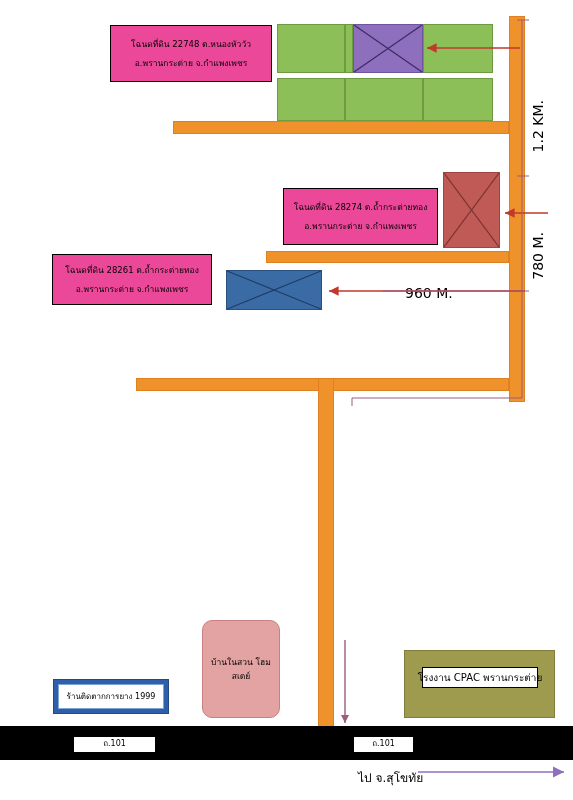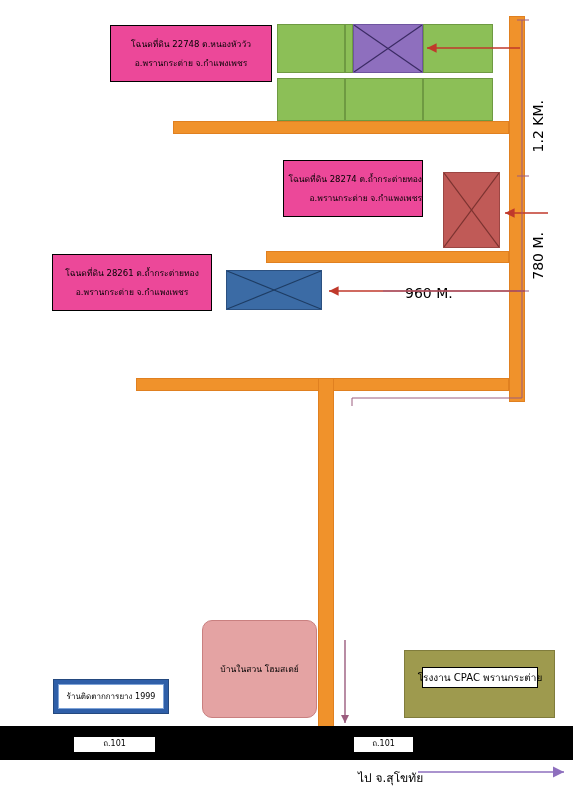--- a/index.html
+++ b/index.html
@@ -209,35 +209,35 @@
       <line x1="96" y1="0" x2="0" y2="40" stroke="#1E3C63" stroke-width="1.2"></line>
     </svg>
   </div>
 
 
   <div class="label-box" style="left:110px; top:25px; width:162px; height:57px;">
     <div>โฉนดที่ดิน 22748 ต.หนองหัววัว</div>
     <div>อ.พรานกระต่าย จ.กำแพงเพชร</div>
   </div>
 
-  <div class="label-box" style="left:283px; top:160px; width:140px; height:57px;align-items:flex-end;">
+  <div class="label-box" style="left:283px; top:188px; width:155px; height:57px;">
     <div>โฉนดที่ดิน 28274 ต.ถ้ำกระต่ายทอง</div>
     <div>อ.พรานกระต่าย จ.กำแพงเพชร</div>
   </div>
 
-  <div class="label-box" style="left:52px; top:254px; width:160px; height:57px;">
+  <div class="label-box" style="left:52px; top:254px; width:160px; height:51px;">
     <div>โฉนดที่ดิน 28261 ต.ถ้ำกระต่ายทอง</div>
     <div>อ.พรานกระต่าย จ.กำแพงเพชร</div>
   </div>
 
   <div class="dim-text vertical" style="left:530px; top:100px;">1.2 KM.</div>
   <div class="dim-text vertical" style="left:530px; top:232px;">780 M.</div>
   <div class="dim-text" style="left:405px; top:285px;">960 M.</div>
 
-  <div class="house" style="left:202px; top:620px; width:115px; height:98px;">
+  <div class="house" style="left:202px; top:620px; width:78px; height:98px;">
     <span>บ้านในสวน โฮมสเตย์</span>
   </div>
 
   <div class="cpac" style="left:404px; top:650px; width:151px; height:68px;"></div>
   <div class="cpac-label" style="left:422px; top:667px; width:116px; height:21px;">
     <span>โรงงาน CPAC พรานกระต่าย</span>
   </div>
 
   <div class="tyre-outer" style="left:53px; top:679px; width:116px; height:35px;">
     <div class="tyre-inner">

